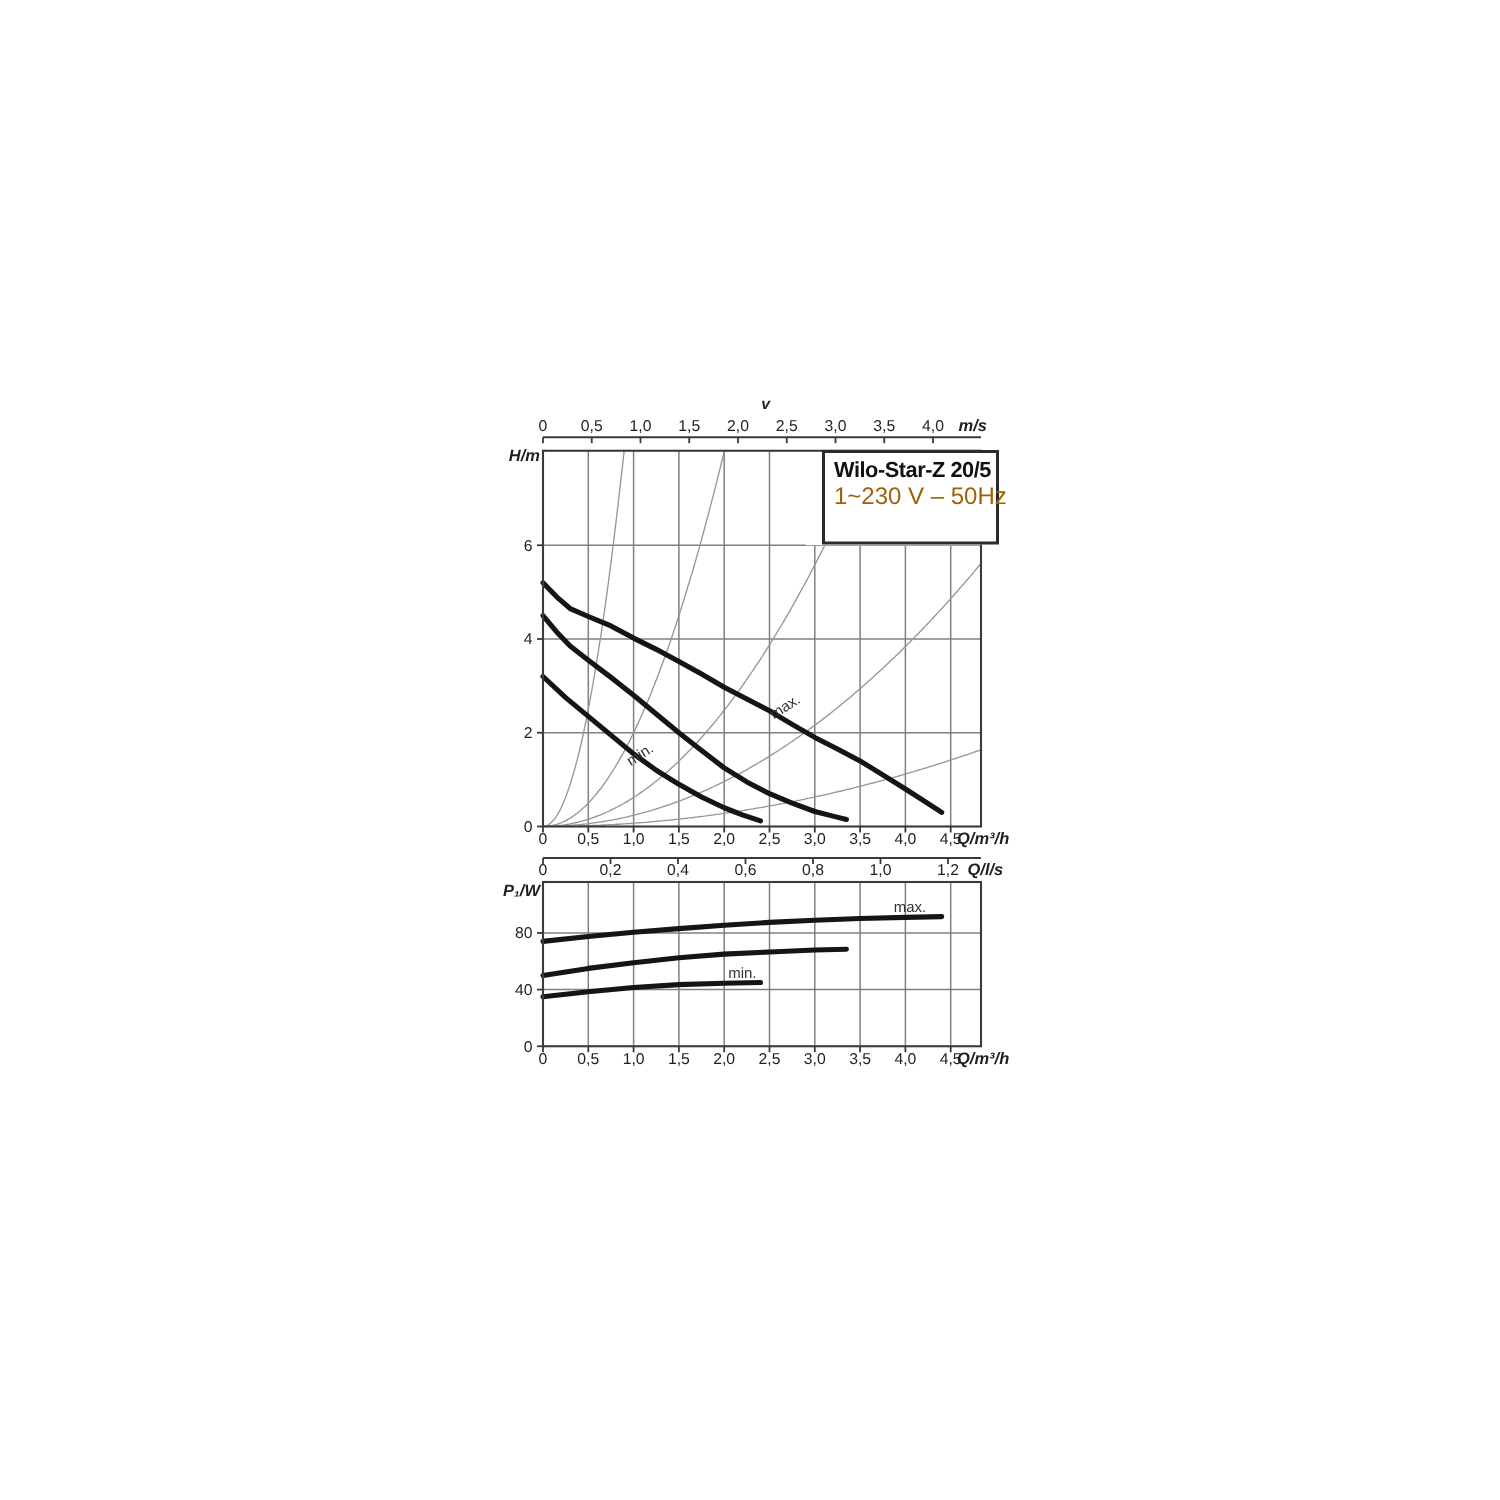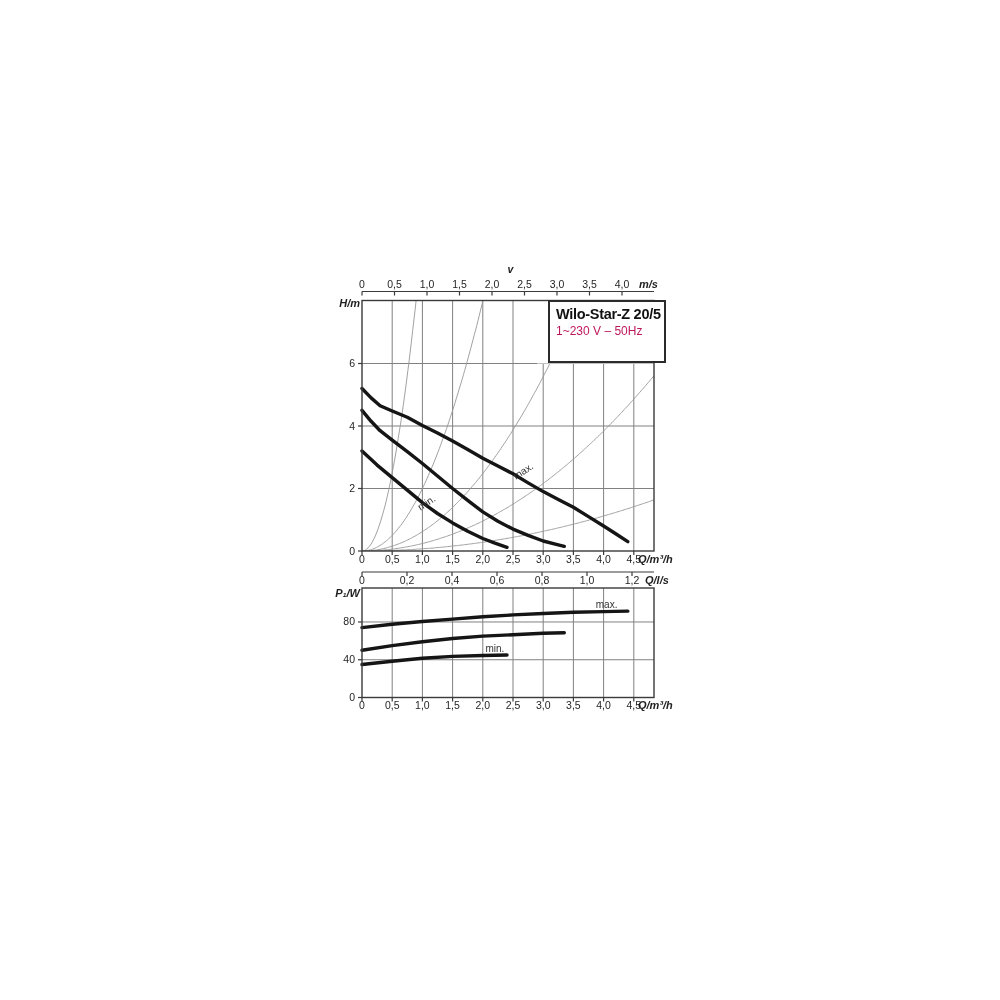--- a/index.html
+++ b/index.html
@@ -3,21 +3,21 @@
 <meta charset="utf-8">
 <style>
   html,body{margin:0;padding:0;background:#fff;}
   .page{position:relative;width:1000px;height:1000px;background:#ffffff;overflow:hidden;
         font-family:"Liberation Sans","DejaVu Sans",sans-serif;}
   svg{position:absolute;left:0;top:0;}
   .title-box{position:absolute;left:537px;top:300px;width:118px;height:63px;
              box-sizing:border-box;border:2px solid #2b2b2b;background:#ffffff;
              padding:3px 0 0 6px;z-index:5;margin-left:11px;}
   .title-box .model{font-size:14.5px;font-weight:bold;color:#111;letter-spacing:-0.3px;line-height:19px;white-space:nowrap;}
-  .title-box .volt{font-size:12px;color:#be185d;line-height:15px;white-space:nowrap;}
+  .title-box .volt{font-size:16px;color:#a16207;line-height:15px;white-space:nowrap;}
 </style>
 </head>
 <body>
 
 <div class="page">
   <svg id="fig" width="1000" height="1000" viewBox="0 0 1000 1000">
       <defs>
         <clipPath id="clipUp">
           <rect x="362" y="300.5" width="292" height="250.5"></rect>
         </clipPath>

